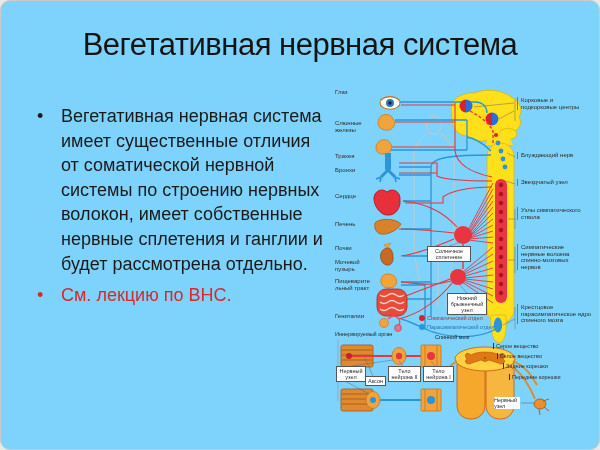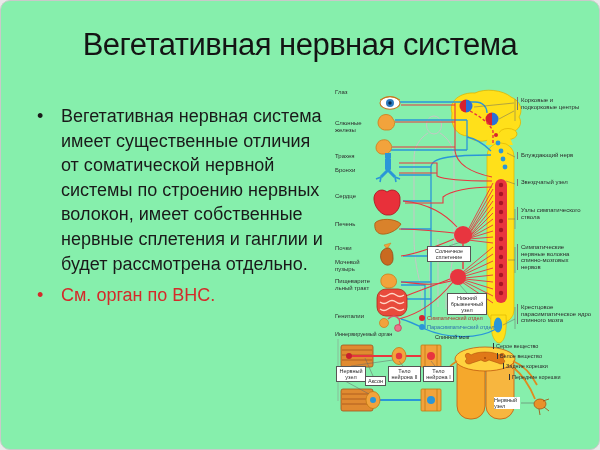--- a/index.html
+++ b/index.html
@@ -1,17 +1,17 @@
 <!DOCTYPE html>
 <html><head>
 <meta charset="utf-8">
 <style>
   html,body{margin:0;padding:0;background:#e9e9e9;}
   .slide{
-    position:relative;width:598px;height:448px;background:#86efac;
+    position:relative;width:598px;height:448px;background:#7dd3fc;
     border:1px solid #c9c9c9;border-radius:10px;overflow:hidden;
     font-family:"Liberation Sans",sans-serif;
   }
   .title{
     position:absolute;left:0;top:26px;width:100%;text-align:center;
     font-size:31px;font-weight:400;color:#141414;letter-spacing:-0.5px;
   }
   .bullets{position:absolute;left:36px;top:103px;width:286px;}
   .bullet{display:flex;font-size:18px;line-height:24.6px;color:#1a1a1a;}
   .bullet .dot{width:24px;flex:0 0 24px;}
@@ -42,21 +42,21 @@
 
   <div class="title">Вегетативная нервная система</div>
 
   <div class="bullets">
     <div class="bullet">
       <span class="dot">•</span>
       <span class="btext">Вегетативная нервная система имеет существенные отличия от соматической нервной системы по строению нервных волокон, имеет собственные нервные сплетения и ганглии и будет рассмотрена отдельно.</span>
     </div>
     <div class="bullet red">
       <span class="dot">•</span>
-      <span class="btext">См. орган по ВНС.</span>
+      <span class="btext">См. лекцию по ВНС.</span>
     </div>
   </div>
 
   <div class="diagram">
     <svg width="260" height="340" viewBox="0 0 260 340">
 
       <g stroke="#c6c6c6" fill="none" stroke-width="1">
         <ellipse cx="99" cy="36" rx="7.5" ry="9"></ellipse>
         <path d="M93,44 C84,50 79,58 79,70 L79,148 C79,170 83,186 87,202 L87,220 M105,44 C114,50 119,58 119,70 L119,148 C119,170 115,186 111,202 L111,220 M95,150 L95,218 M103,150 L103,218"></path>
       </g>

